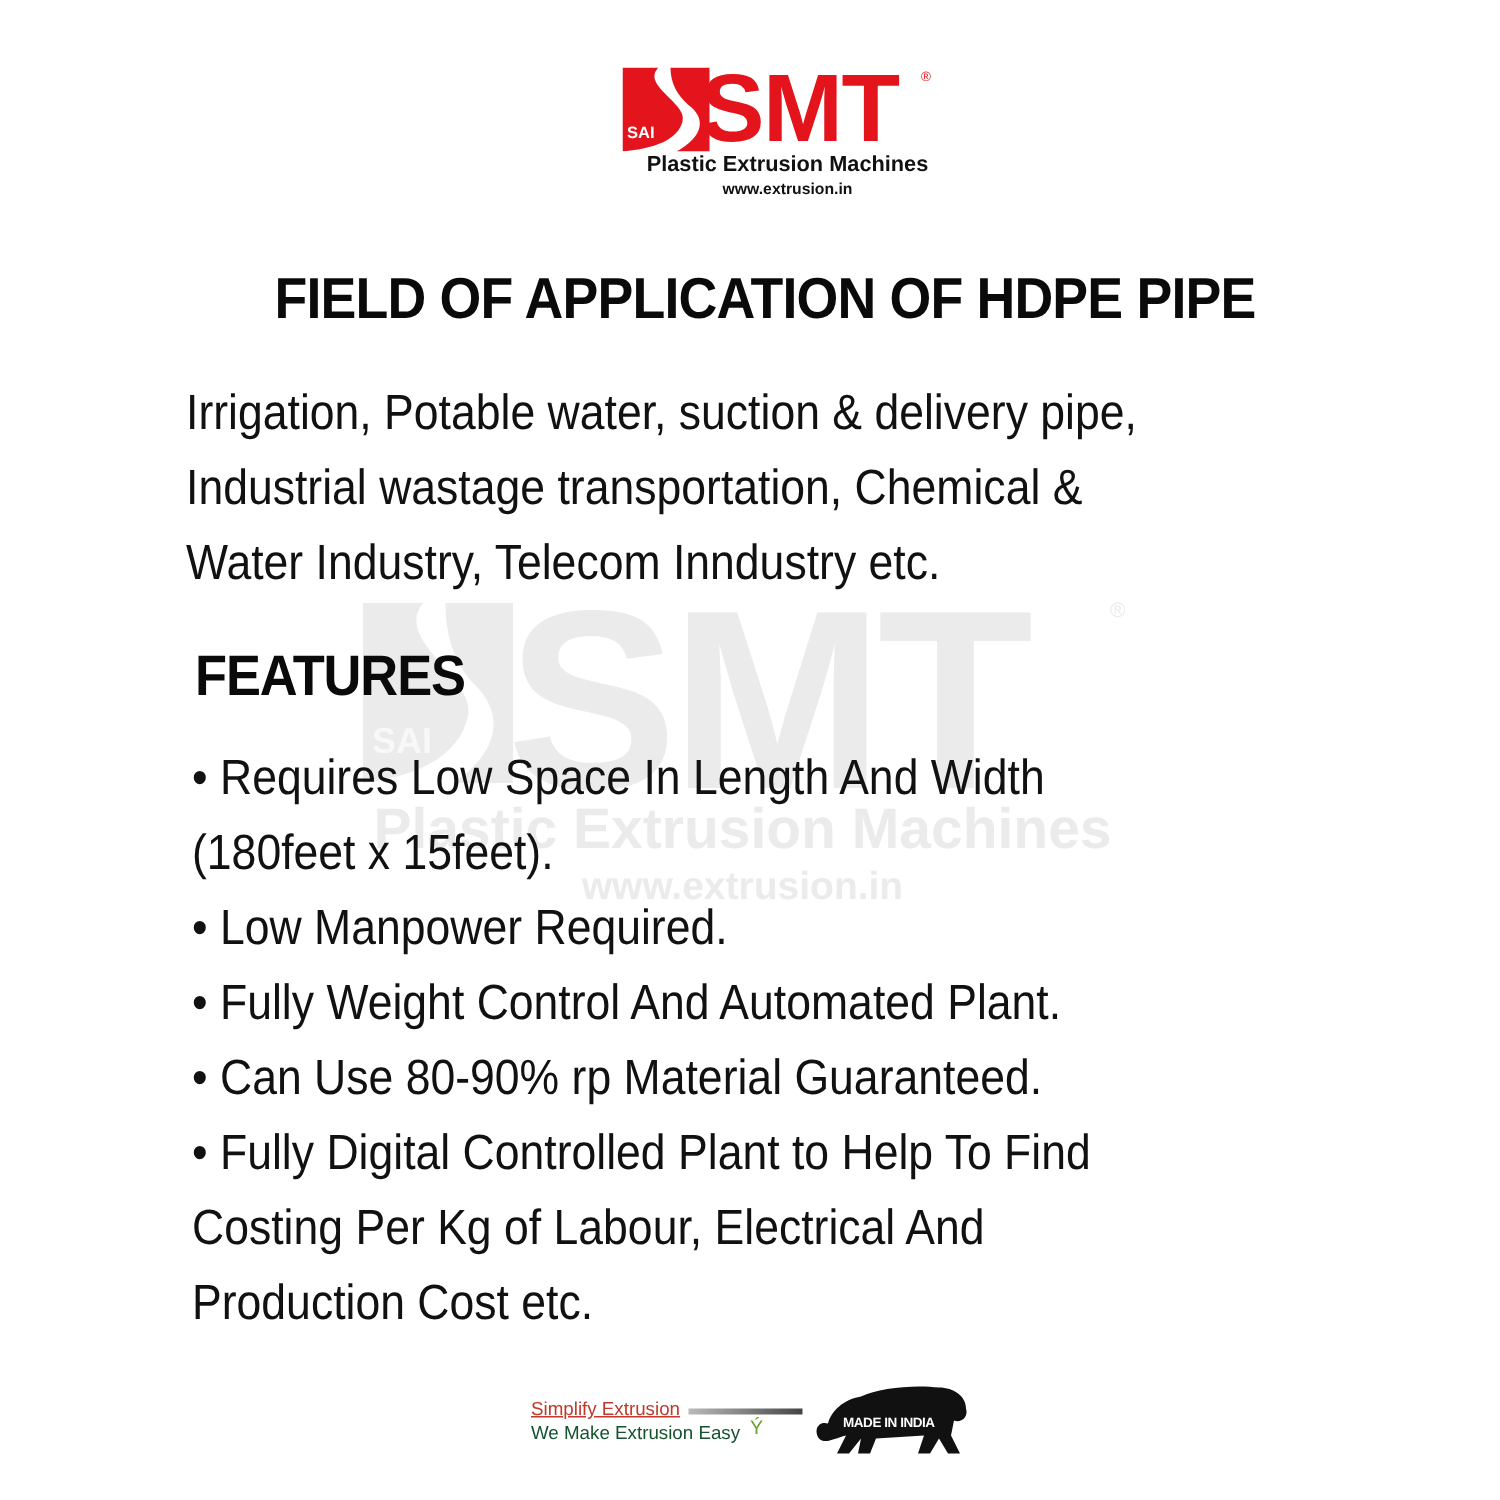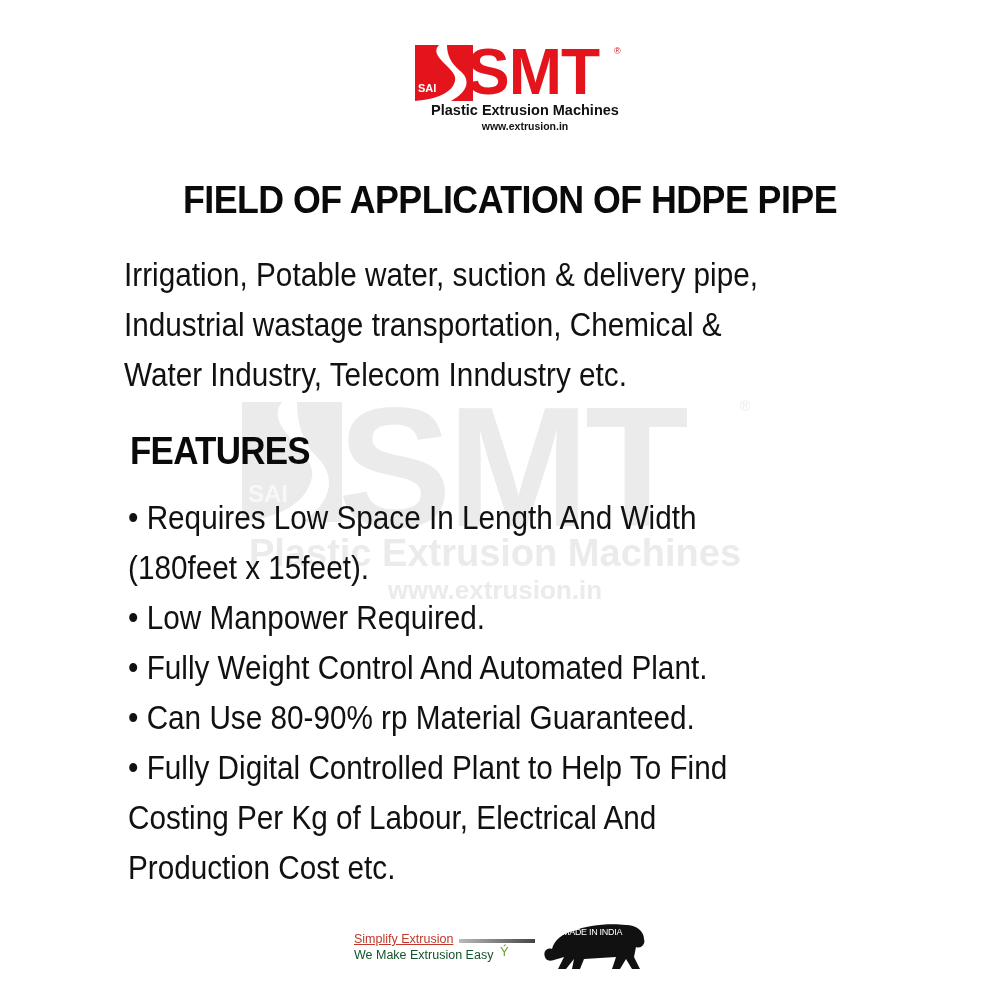--- a/index.html
+++ b/index.html
@@ -32,21 +32,21 @@
   .features { left:128px; top:493px; width:900px; font-family:"Liberation Sans", sans-serif; font-size:33px; line-height:50px; color:#111; transform:scaleX(0.9); transform-origin:left top; }
   .features p { margin:0; white-space:nowrap; position:relative; z-index:2; }
 
   
   .foot { left:352px; top:925px; width:310px; height:45px; }
   .foot-l1 { position:absolute; left:2px; top:7px; font-size:12.5px; color:#c0392b; white-space:nowrap;text-decoration:underline; }
   .foot-bar { position:absolute; left:107px; top:14px; width:76px; height:4px; background:linear-gradient(90deg,#bbb,#444); }
   .foot-l2 { position:absolute; left:2px; top:23px; font-size:12.5px; color:#14532d; white-space:nowrap; }
   .foot-sprout { position:absolute; left:148px; top:19px; font-size:13px; color:#6aa12a; }
   .lion { position:absolute; left:188px; top:-12px; width:110px; height:60px; }
-  .lion-text { position:absolute; left:210px; top:2px; font-size:9px; font-weight:normal; color:#fff; letter-spacing:-0.3px; white-space:nowrap; }
+  .lion-text { position:absolute; left:210px; top:18px; font-size:9px; font-weight:bold; color:#fff; letter-spacing:-0.3px; white-space:nowrap; }
 </style>
 </head>
 <body>
 
 <div class="abs wm">
   <svg class="wm-mark" viewBox="0 0 100 120">
     <path d="M0 0 H40 C20 25 75 50 70 75 C65 100 40 115 0 120 Z" fill="#ebebeb"></path>
     <path d="M55 0 H100 V120 H60 C90 100 95 75 75 55 C60 40 55 20 55 0 Z" fill="#ebebeb"></path>
     <text x="6" y="100" font-family="Liberation Sans, sans-serif" font-weight="bold" font-size="24" fill="#f8f8f8">SAI</text>
   </svg>

